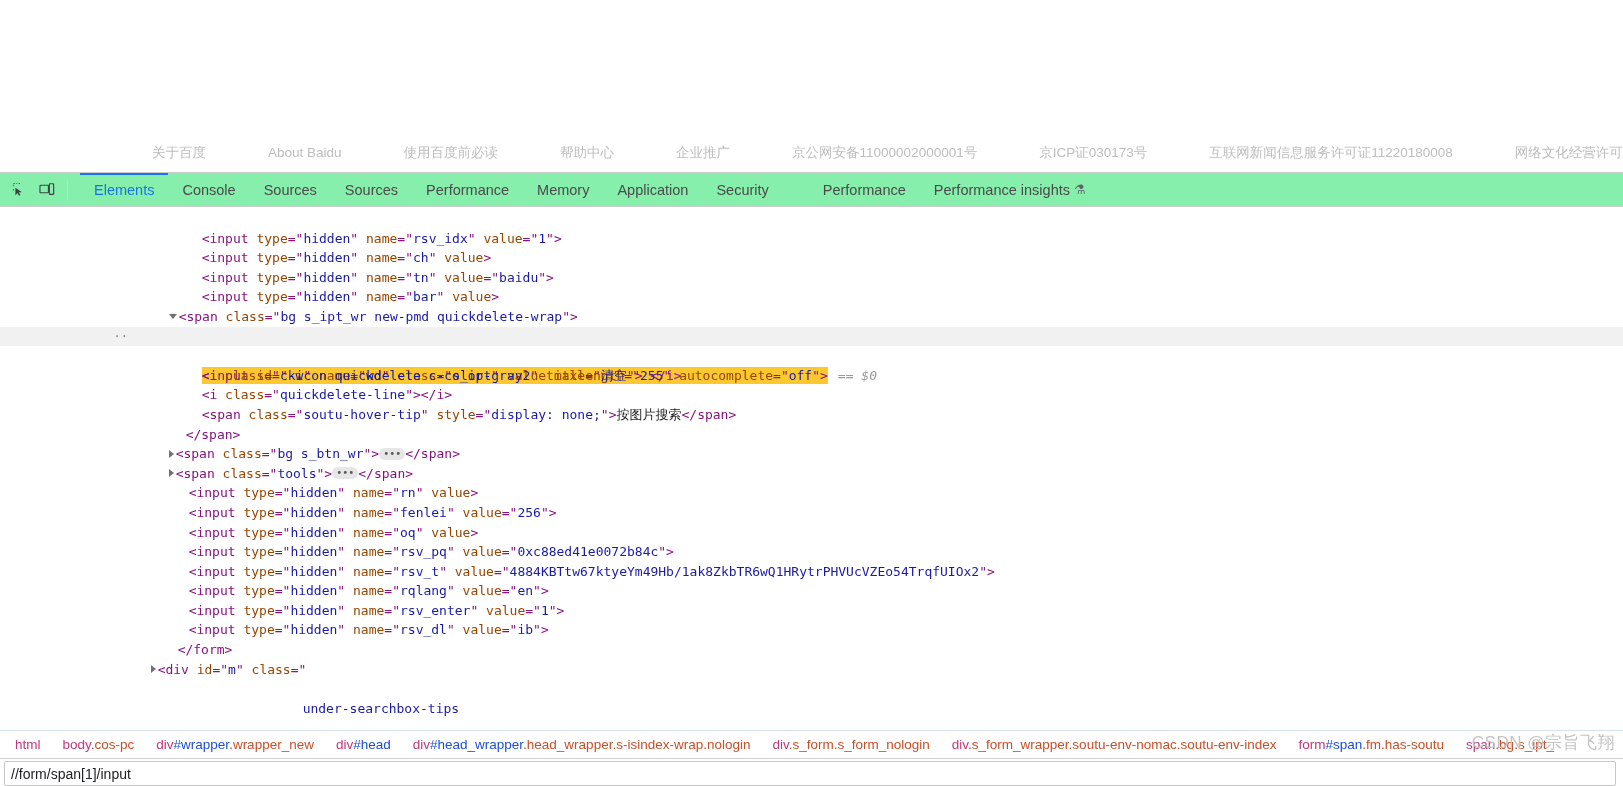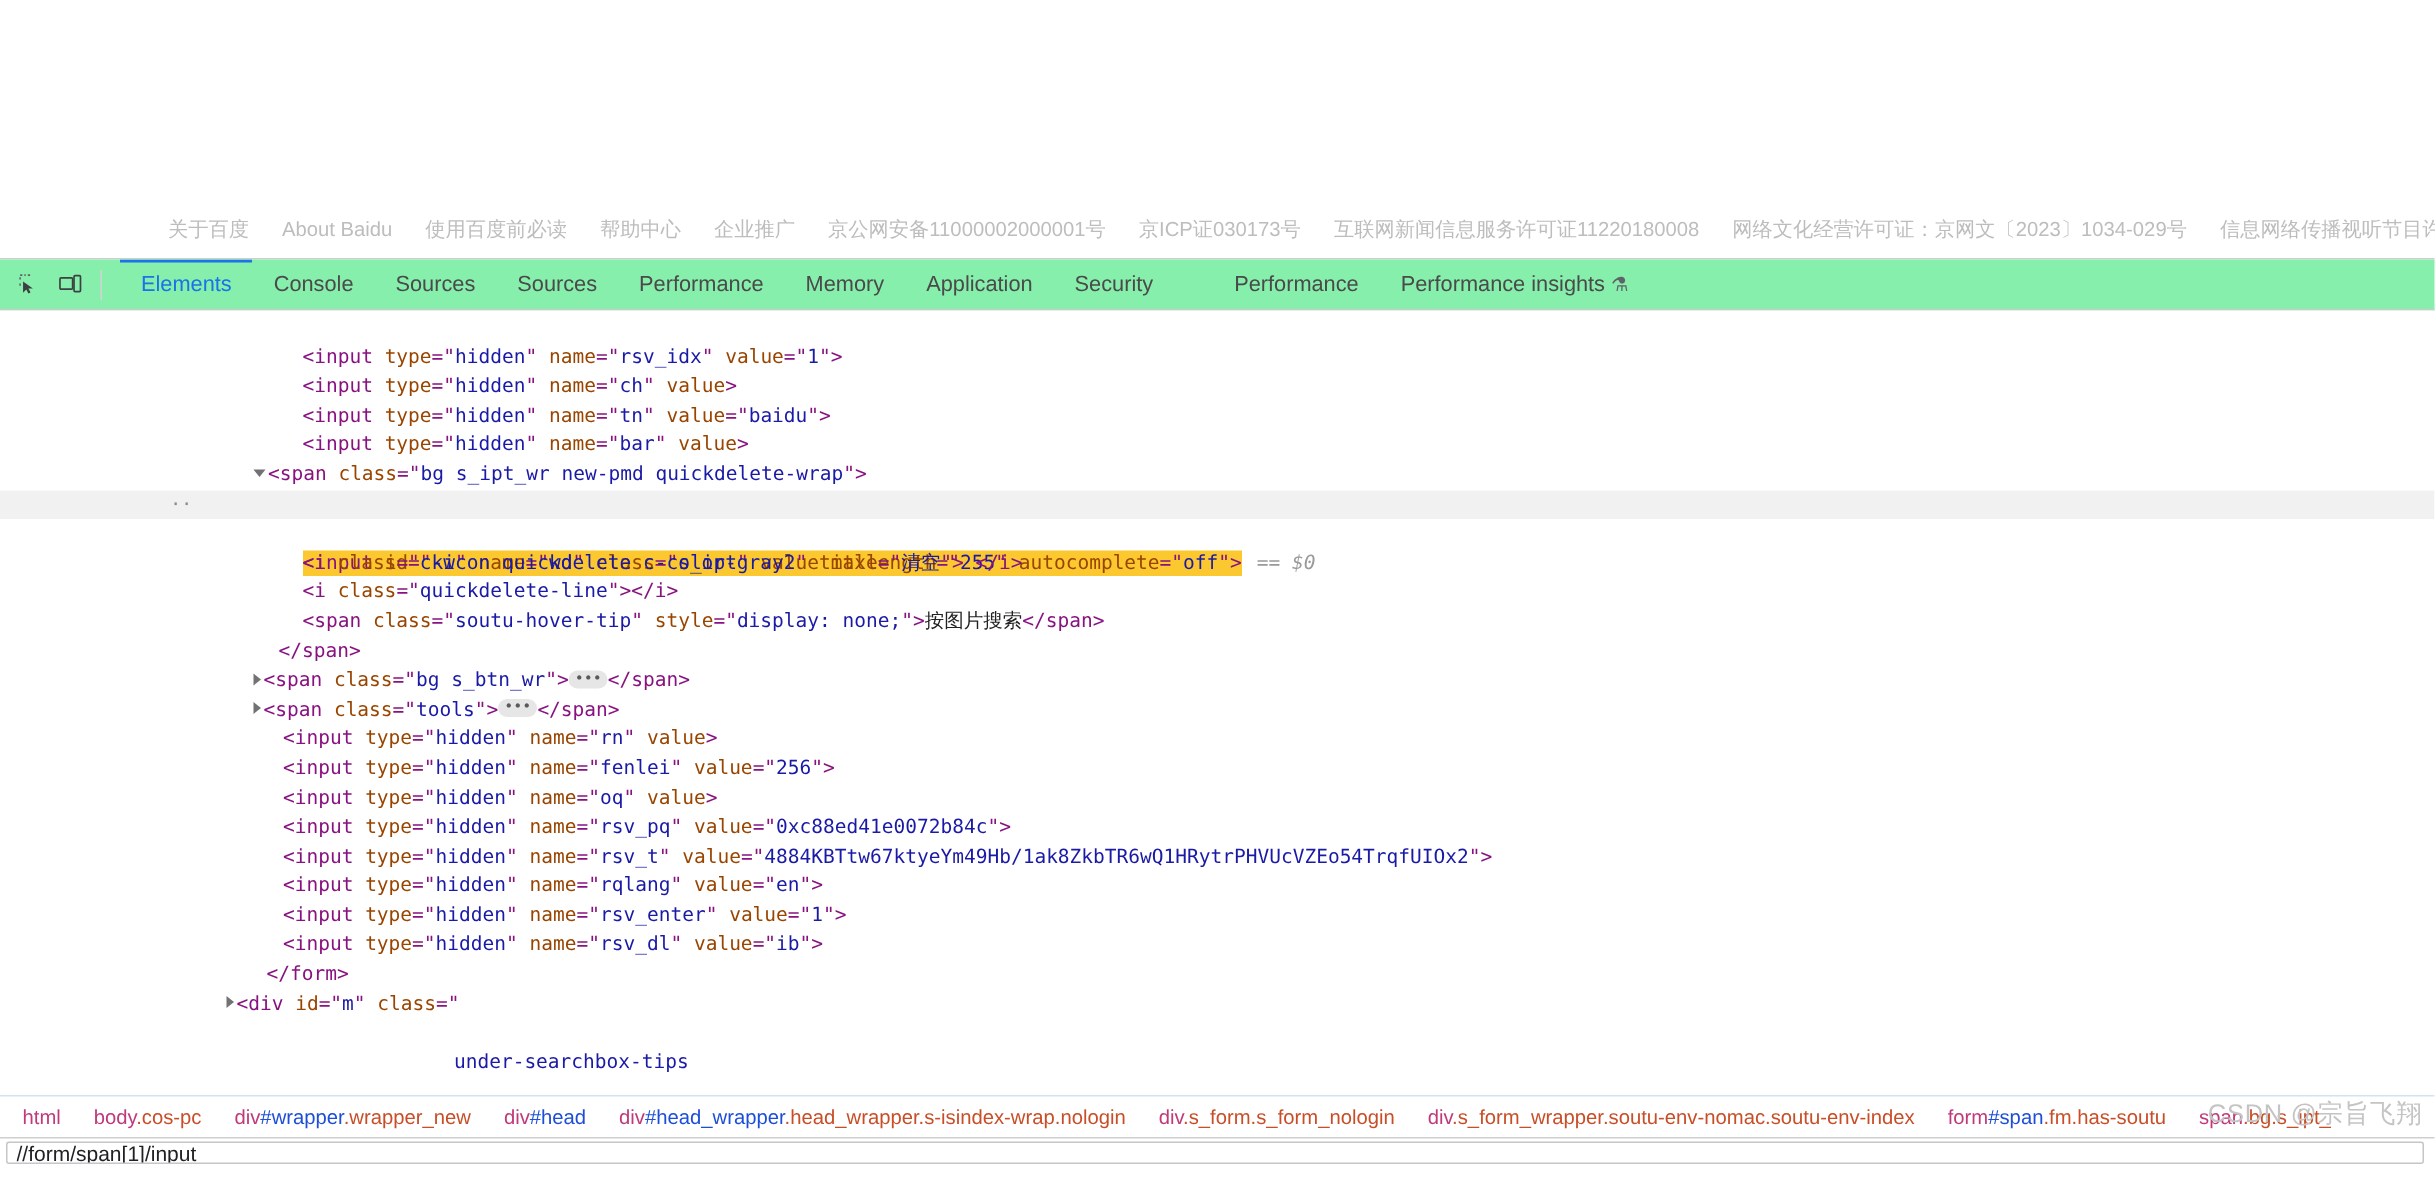--- a/index.html
+++ b/index.html
@@ -26,20 +26,21 @@
     align-items: baseline;
     white-space: nowrap;
     font-size: 13.5px;
     color: #bbbbbb;
   }
   #footer-links .flink {
     margin-right: 22px;
     color: #bdbdbd;
     text-decoration: none;
     letter-spacing: 0px;
+    margin-left: 40px;
   }
   #footer-links .flink:last-child { margin-right: 0; }
 
   
   #devtools {
     position: absolute;
     left: 0; top: 172px;
     width: 1623px; height: 614px;
     background: #ffffff;
     border-top: 1px solid #cdcdcd;
@@ -211,21 +212,21 @@
   
   #dt-xpath {
     position: relative;
     height: 30px;
     background: #ffffff;
     border-top: 1px solid #cfcfcf;
   }
   #xpath-input {
     position: absolute;
     left: 4px; top: 2px;
-    width: 1612px; height: 15px;
+    width: 1612px; height: 25px;
     border: 1px solid #c6c6c6;
     border-radius: 2px;
     background: #fff;
     font-family: "Liberation Sans", sans-serif;
     font-size: 14px;
     color: #202124;
     padding: 0 6px;
     outline: none;
   }
 

